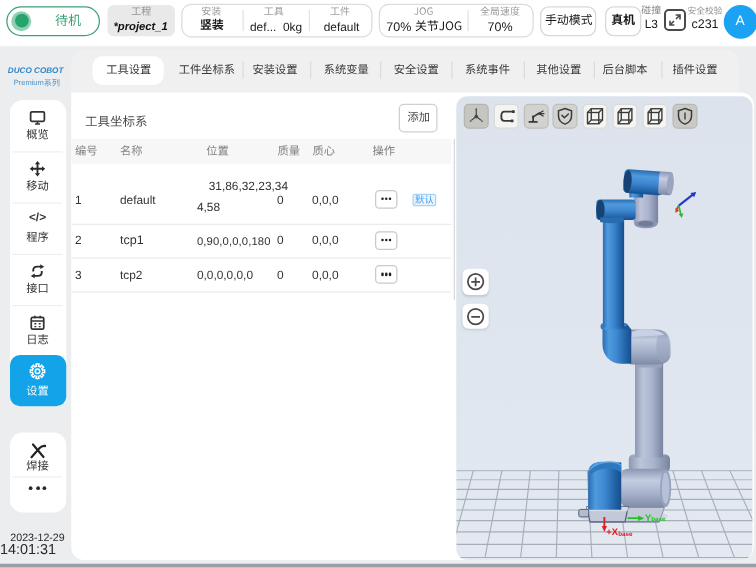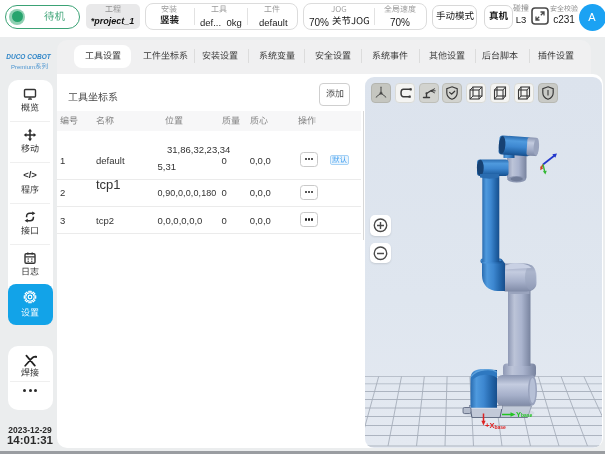--- a/index.html
+++ b/index.html
@@ -200,25 +200,25 @@
         <path d="M4.7 -6.7H6.8V-5.7H4.7ZM4.1 -7.2V-5.2H7.4V-7.2ZM3.8 -4.3H5.0V-3.3H3.8ZM6.6 -4.3H7.8V-3.3H6.6ZM1.4 -7.6V-5.7H0.4V-5.1H1.4V-3.1C1.0 -3.0 0.6 -2.9 0.3 -2.8L0.5 -2.1L1.4 -2.5V-0.1C1.4 0.0 1.4 0.1 1.3 0.1C1.2 0.1 1.0 0.1 0.6 0.1C0.7 0.2 0.8 0.5 0.8 0.7C1.3 0.7 1.6 0.6 1.8 0.5C2.0 0.4 2.1 0.3 2.1 -0.1V-2.7L3.0 -3.1L2.9 -3.7L2.1 -3.4V-5.1H2.9V-5.7H2.1V-7.6ZM5.5 -2.8V-2.1H3.1V-1.5H5.0C4.4 -0.9 3.4 -0.3 2.5 -0.0C2.6 0.1 2.8 0.4 2.9 0.5C3.8 0.2 4.8 -0.4 5.5 -1.2V0.7H6.1V-1.2C6.7 -0.5 7.5 0.1 8.3 0.4C8.4 0.3 8.6 0.0 8.7 -0.1C7.9 -0.4 7.0 -0.9 6.5 -1.5H8.6V-2.1H6.1V-2.8H8.4V-4.8H6.0V-2.8H5.5V-4.8H3.2V-2.8Z M13.7 -7.5C13.3 -6.1 12.6 -4.8 11.7 -4.0C11.9 -3.9 12.2 -3.6 12.3 -3.5C12.7 -4.0 13.2 -4.7 13.6 -5.4H14.2V0.7H14.9V-1.5H17.6V-2.1H14.9V-3.5H17.5V-4.1H14.9V-5.4H17.7V-6.1H13.9C14.1 -6.5 14.2 -6.9 14.4 -7.3ZM11.6 -7.5C11.1 -6.2 10.2 -4.8 9.3 -3.9C9.4 -3.8 9.6 -3.4 9.7 -3.3C10.0 -3.6 10.3 -3.9 10.6 -4.3V0.7H11.3V-5.4C11.6 -6.0 12.0 -6.7 12.2 -7.3Z" fill="#808080"></path>
       </g>
     </svg>
 <div class="abs" style="left:57px;top:178.5px;width:304px;height:1px;background:#ebebeb"></div>
 <div class="abs" style="left:57px;top:205.5px;width:304px;height:1px;background:#ebebeb"></div>
 <div class="abs" style="left:57px;top:232.5px;width:304px;height:1px;background:#ebebeb"></div>
 <div class="abs" style="left:362.8px;top:111px;width:1.2px;height:129px;background:#d8d8d8"></div>
 <div class="txt" style="left:60px;top:154.5px;font-size:9.5px;color:#333">1</div>
 <div class="txt" style="left:96px;top:154.5px;font-size:9.5px;color:#333">default</div>
 <div class="txt" style="left:167px;top:144px;font-size:9.5px;color:#333">31,86,32,23,34</div>
-<div class="txt" style="left:157.5px;top:161px;font-size:9.5px;color:#333">5,31</div>
+<div class="txt" style="left:157.5px;top:161px;font-size:9.5px;color:#333">4,58</div>
 <div class="txt" style="left:221.5px;top:154.5px;font-size:9.5px;color:#333">0</div>
 <div class="txt" style="left:249.7px;top:154.5px;font-size:9.5px;color:#333">0,0,0</div>
 <div class="txt" style="left:60px;top:187px;font-size:9.5px;color:#333">2</div>
-<div class="txt" style="left:96px;top:177px;font-size:13px;color:#333">tcp1</div>
+<div class="txt" style="left:96px;top:187px;font-size:10px;color:#333">tcp1</div>
 <div class="txt" style="left:157.5px;top:187.5px;font-size:9px;color:#333;letter-spacing:0.1px">0,90,0,0,0,180</div>
 <div class="txt" style="left:221.5px;top:187px;font-size:9.5px;color:#333">0</div>
 <div class="txt" style="left:249.7px;top:187px;font-size:9.5px;color:#333">0,0,0</div>
 <div class="txt" style="left:60px;top:214.5px;font-size:9.5px;color:#333">3</div>
 <div class="txt" style="left:96px;top:214.5px;font-size:9.5px;color:#333">tcp2</div>
 <div class="txt" style="left:157.5px;top:214.5px;font-size:9.5px;color:#333">0,0,0,0,0,0</div>
 <div class="txt" style="left:221.5px;top:214.5px;font-size:9.5px;color:#333">0</div>
 <div class="txt" style="left:249.7px;top:214.5px;font-size:9.5px;color:#333">0,0,0</div>
 <div class="abs" style="left:300px;top:151.5px;width:18px;height:15px;background:#fff;border:1px solid #c9c9c9;border-radius:3.5px"></div>
 <div class="abs" style="left:304.84999999999997px;top:157.95px;width:2.1px;height:2.1px;border-radius:50%;background:#222"></div>
@@ -305,22 +305,22 @@
       <circle cx="13" cy="3.8" r="1" fill="#222"></circle>
     </svg>
 <svg style="position:absolute;left:21.0px;top:368.2px;overflow:visible" width="18.0" height="10.1">
       <g transform="translate(0,7.74)">
         <path d="M0.7 -5.7C0.7 -5.0 0.6 -4.1 0.3 -3.5L0.8 -3.3C1.1 -4.0 1.2 -4.9 1.2 -5.7ZM3.1 -6.0C3.0 -5.4 2.7 -4.6 2.4 -4.1L2.9 -3.9C3.1 -4.4 3.4 -5.1 3.7 -5.8ZM4.6 -5.4H7.5V-4.6H4.6ZM4.6 -6.7H7.5V-5.9H4.6ZM3.9 -7.2V-4.1H8.1V-7.2ZM1.7 -7.5V-4.4C1.7 -2.8 1.6 -1.1 0.3 0.3C0.5 0.4 0.7 0.6 0.8 0.8C1.5 0.0 1.9 -0.8 2.1 -1.6C2.4 -1.2 2.8 -0.6 3.0 -0.3L3.5 -0.7C3.3 -1.0 2.5 -2.0 2.2 -2.4C2.3 -3.1 2.3 -3.7 2.3 -4.4V-7.5ZM3.4 -1.8V-1.2H5.7V0.7H6.3V-1.2H8.6V-1.8H6.3V-2.8H8.4V-3.4H3.7V-2.8H5.7V-1.8Z M13.1 -5.7C13.4 -5.4 13.6 -4.9 13.8 -4.5L14.3 -4.8C14.2 -5.1 13.9 -5.6 13.6 -5.9ZM10.4 -7.6V-5.7H9.4V-5.1H10.4V-3.1C10.0 -3.0 9.6 -2.9 9.3 -2.8L9.4 -2.1L10.4 -2.4V-0.1C10.4 0.0 10.4 0.1 10.3 0.1C10.2 0.1 9.9 0.1 9.5 0.1C9.6 0.2 9.7 0.5 9.7 0.7C10.2 0.7 10.6 0.7 10.8 0.6C11.0 0.5 11.1 0.3 11.1 -0.1V-2.7L12.0 -2.9L11.9 -3.6L11.1 -3.3V-5.1H12.0V-5.7H11.1V-7.6ZM14.1 -7.4C14.3 -7.2 14.4 -6.9 14.5 -6.6H12.4V-6.0H17.3V-6.6H15.2C15.1 -6.9 14.9 -7.2 14.7 -7.5ZM15.9 -5.9C15.8 -5.5 15.4 -4.9 15.2 -4.5H12.1V-3.9H17.6V-4.5H15.8C16.1 -4.9 16.3 -5.3 16.6 -5.7ZM15.9 -2.3C15.7 -1.8 15.4 -1.3 15.0 -1.0C14.5 -1.2 14.0 -1.4 13.5 -1.5C13.7 -1.8 13.9 -2.1 14.1 -2.3ZM12.6 -1.2C13.2 -1.0 13.8 -0.8 14.5 -0.6C13.8 -0.2 13.0 0.0 11.9 0.1C12.0 0.3 12.1 0.5 12.2 0.7C13.5 0.5 14.4 0.2 15.1 -0.3C15.9 0.1 16.5 0.4 17.0 0.7L17.4 0.2C17.0 -0.1 16.4 -0.4 15.7 -0.7C16.1 -1.1 16.4 -1.7 16.6 -2.3H17.7V-2.9H14.4C14.6 -3.2 14.7 -3.5 14.8 -3.8L14.2 -3.9C14.1 -3.6 13.9 -3.3 13.7 -2.9H12.0V-2.3H13.4C13.1 -1.9 12.8 -1.5 12.6 -1.2Z" fill="#333"></path>
       </g>
     </svg>
 <div class="abs" style="left:23.0px;top:388.5px;width:3px;height:3px;border-radius:50%;background:#2a2a2a"></div>
 <div class="abs" style="left:28.5px;top:388.5px;width:3px;height:3px;border-radius:50%;background:#2a2a2a"></div>
 <div class="abs" style="left:34.0px;top:388.5px;width:3px;height:3px;border-radius:50%;background:#2a2a2a"></div>
-<div class="txt" style="left:0;top:424.5px;width:60px;text-align:center;font-weight:bold;font-size:8.5px;color:#2a2a2a">2023-12-29</div>
-<div class="txt" style="left:0;top:433.5px;width:60px;text-align:center;font-weight:bold;font-size:11.5px;color:#2a2a2a">14:01:31</div>
+<div class="txt" style="left:0;top:424.5px;width:60px;text-align:center;font-weight:normal;font-size:8.5px;color:#2a2a2a">2023-12-29</div>
+<div class="txt" style="left:0;top:433.5px;width:60px;text-align:left;font-weight:normal;font-size:11.5px;color:#2a2a2a">14:01:31</div>
 <div class="abs" style="left:364.5px;top:77px;width:237px;height:371px;border-radius:9px;background:linear-gradient(180deg,#dce3ed 0%,#dfe6ef 60%,#e4e9f1 100%);overflow:hidden" id="p3d"></div>
 <div class="abs" style="left:364.5px;top:77px;width:237px;height:371px;border-radius:9px;overflow:hidden">
       <svg class="abs" style="left:0;top:0" width="237" height="371" viewBox="364.5 77 237 371">
         <line x1="364.5" y1="376.5" x2="601.5" y2="376.5" stroke="#b4bbc6" stroke-width="0.9"></line>
         <line x1="364.5" y1="383.8" x2="601.5" y2="383.8" stroke="#b4bbc6" stroke-width="0.9"></line>
         <line x1="364.5" y1="391.5" x2="601.5" y2="391.5" stroke="#a6aeba" stroke-width="0.9"></line>
         <line x1="364.5" y1="399.5" x2="601.5" y2="399.5" stroke="#a6aeba" stroke-width="0.9"></line>
         <line x1="364.5" y1="408" x2="601.5" y2="408" stroke="#a6aeba" stroke-width="0.9"></line>
         <line x1="364.5" y1="416.5" x2="601.5" y2="416.5" stroke="#a6aeba" stroke-width="0.9"></line>
         <line x1="364.5" y1="425.5" x2="601.5" y2="425.5" stroke="#a6aeba" stroke-width="0.9"></line>

